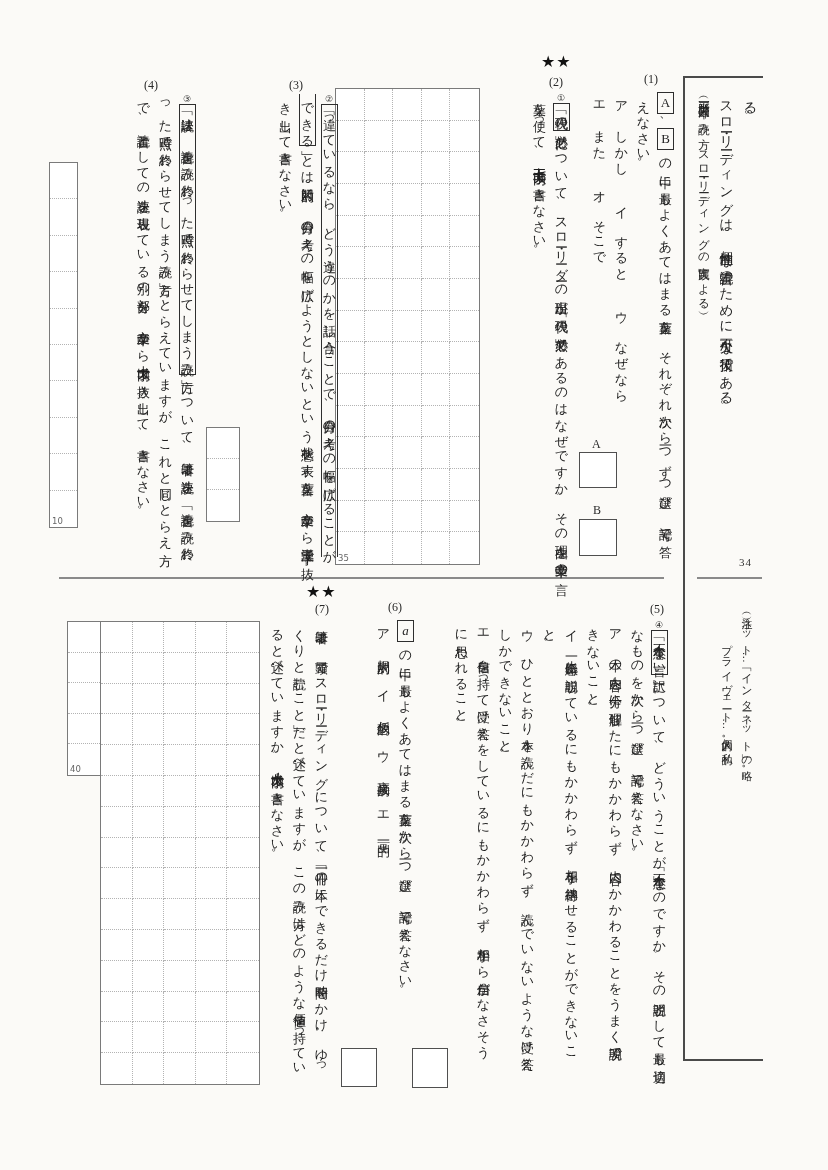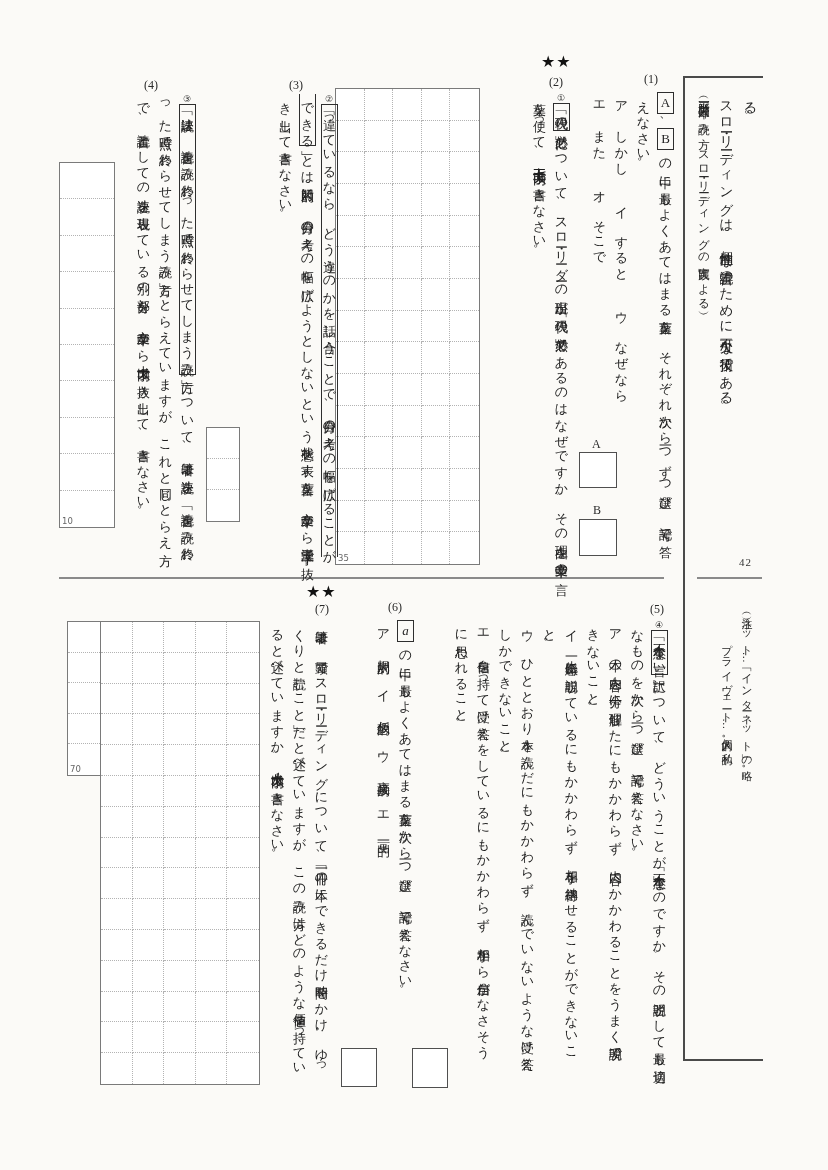--- a/index.html
+++ b/index.html
@@ -41,21 +41,21 @@
   <div class="rule" style="left:683px;top:1059px;width:80px;height:2px;"></div>
 
   <div class="rule" style="left:59px;top:577px;width:605px;height:1.5px;background:#8a8a8a;"></div>
   <div class="rule" style="left:697px;top:577px;width:65px;height:1.5px;background:#8a8a8a;"></div>
 
   <div class="vtext" style="right:66px;top:92px;height:482px;width:74px;font-size:13.5px;line-height:24px;">
     <p>る。</p>
     <p>スロー・リーディングは、個性的な読書のために不可欠な技術である。</p>
     <p class="cite">（平野啓一郎「本の読み方　スロー・リーディングの実践」による）</p>
   </div>
-  <div class="pagenum" style="left:739px;top:556px;">42</div>
+  <div class="pagenum" style="left:739px;top:556px;">34</div>
 
   <div class="vtext note" style="right:71px;top:608px;height:220px;width:54px;">
     <p>（注）ネット…「インターネット」の略。</p>
     <p style="padding-top:28px;">プライヴェート…個人的。私的。</p>
   </div>
 
   <div class="stars" style="left:541px;top:52px;">★★</div>
   <div class="stars" style="left:306px;top:582px;">★★</div>
 
   <div class="hlabel" style="left:644px;top:72px;">(1)</div>
@@ -171,21 +171,21 @@
       <div class="cell lastcol"></div>
       <div class="cell lastcol"></div>
       <div class="cell lastcol lastrow"></div>
     </div>
 
   <div class="vtext" style="right:630px;top:94px;height:472px;width:106px;">
     <p>
       <span class="circ">③</span><span class="boxed">「速読は、読書を読み終わった時点で終わらせてしまう読み方」</span><span>について、筆者は速読を、「読書を読み終わった時点で終わらせてしまう読み方」ととらえていますが、これと同じとらえ方で、読書としての速読を表現している別の部分を、文章中から十字以内で抜き出して、書きなさい。</span>
     </p>
   </div>
-  <div class="agrid" style="left: 59px; top: 162px; width: 56px; height: 366px; grid-template-columns: repeat(1, 1fr); grid-template-rows: repeat(10, 1fr);">
+  <div class="agrid" style="left: 49px; top: 162px; width: 29px; height: 366px; grid-template-columns: repeat(1, 1fr); grid-template-rows: repeat(10, 1fr);">
       <div class="cell lastcol"></div>
       <div class="cell lastcol"></div>
       <div class="cell lastcol"></div>
       <div class="cell lastcol"></div>
       <div class="cell lastcol"></div>
       <div class="cell lastcol"></div>
       <div class="cell lastcol"></div>
       <div class="cell lastcol"></div>
       <div class="cell lastcol"></div>
       <div class="cell lastcol lastrow"></div>
@@ -290,16 +290,16 @@
       <div class="cell lastrow"></div>
       <div class="cell lastrow"></div>
       <div class="cell lastcol lastrow"></div>
     </div>
   <div class="agrid" style="left: 67px; top: 621px; width: 34px; height: 155px; grid-template-columns: repeat(1, 1fr); grid-template-rows: repeat(5, 1fr);">
       <div class="cell lastcol"></div>
       <div class="cell lastcol"></div>
       <div class="cell lastcol"></div>
       <div class="cell lastcol"></div>
       <div class="cell lastcol lastrow"></div>
-      <span class="grid-label">70</span>
+      <span class="grid-label">40</span>
     </div>
 
 </div>
 
 </body></html>

